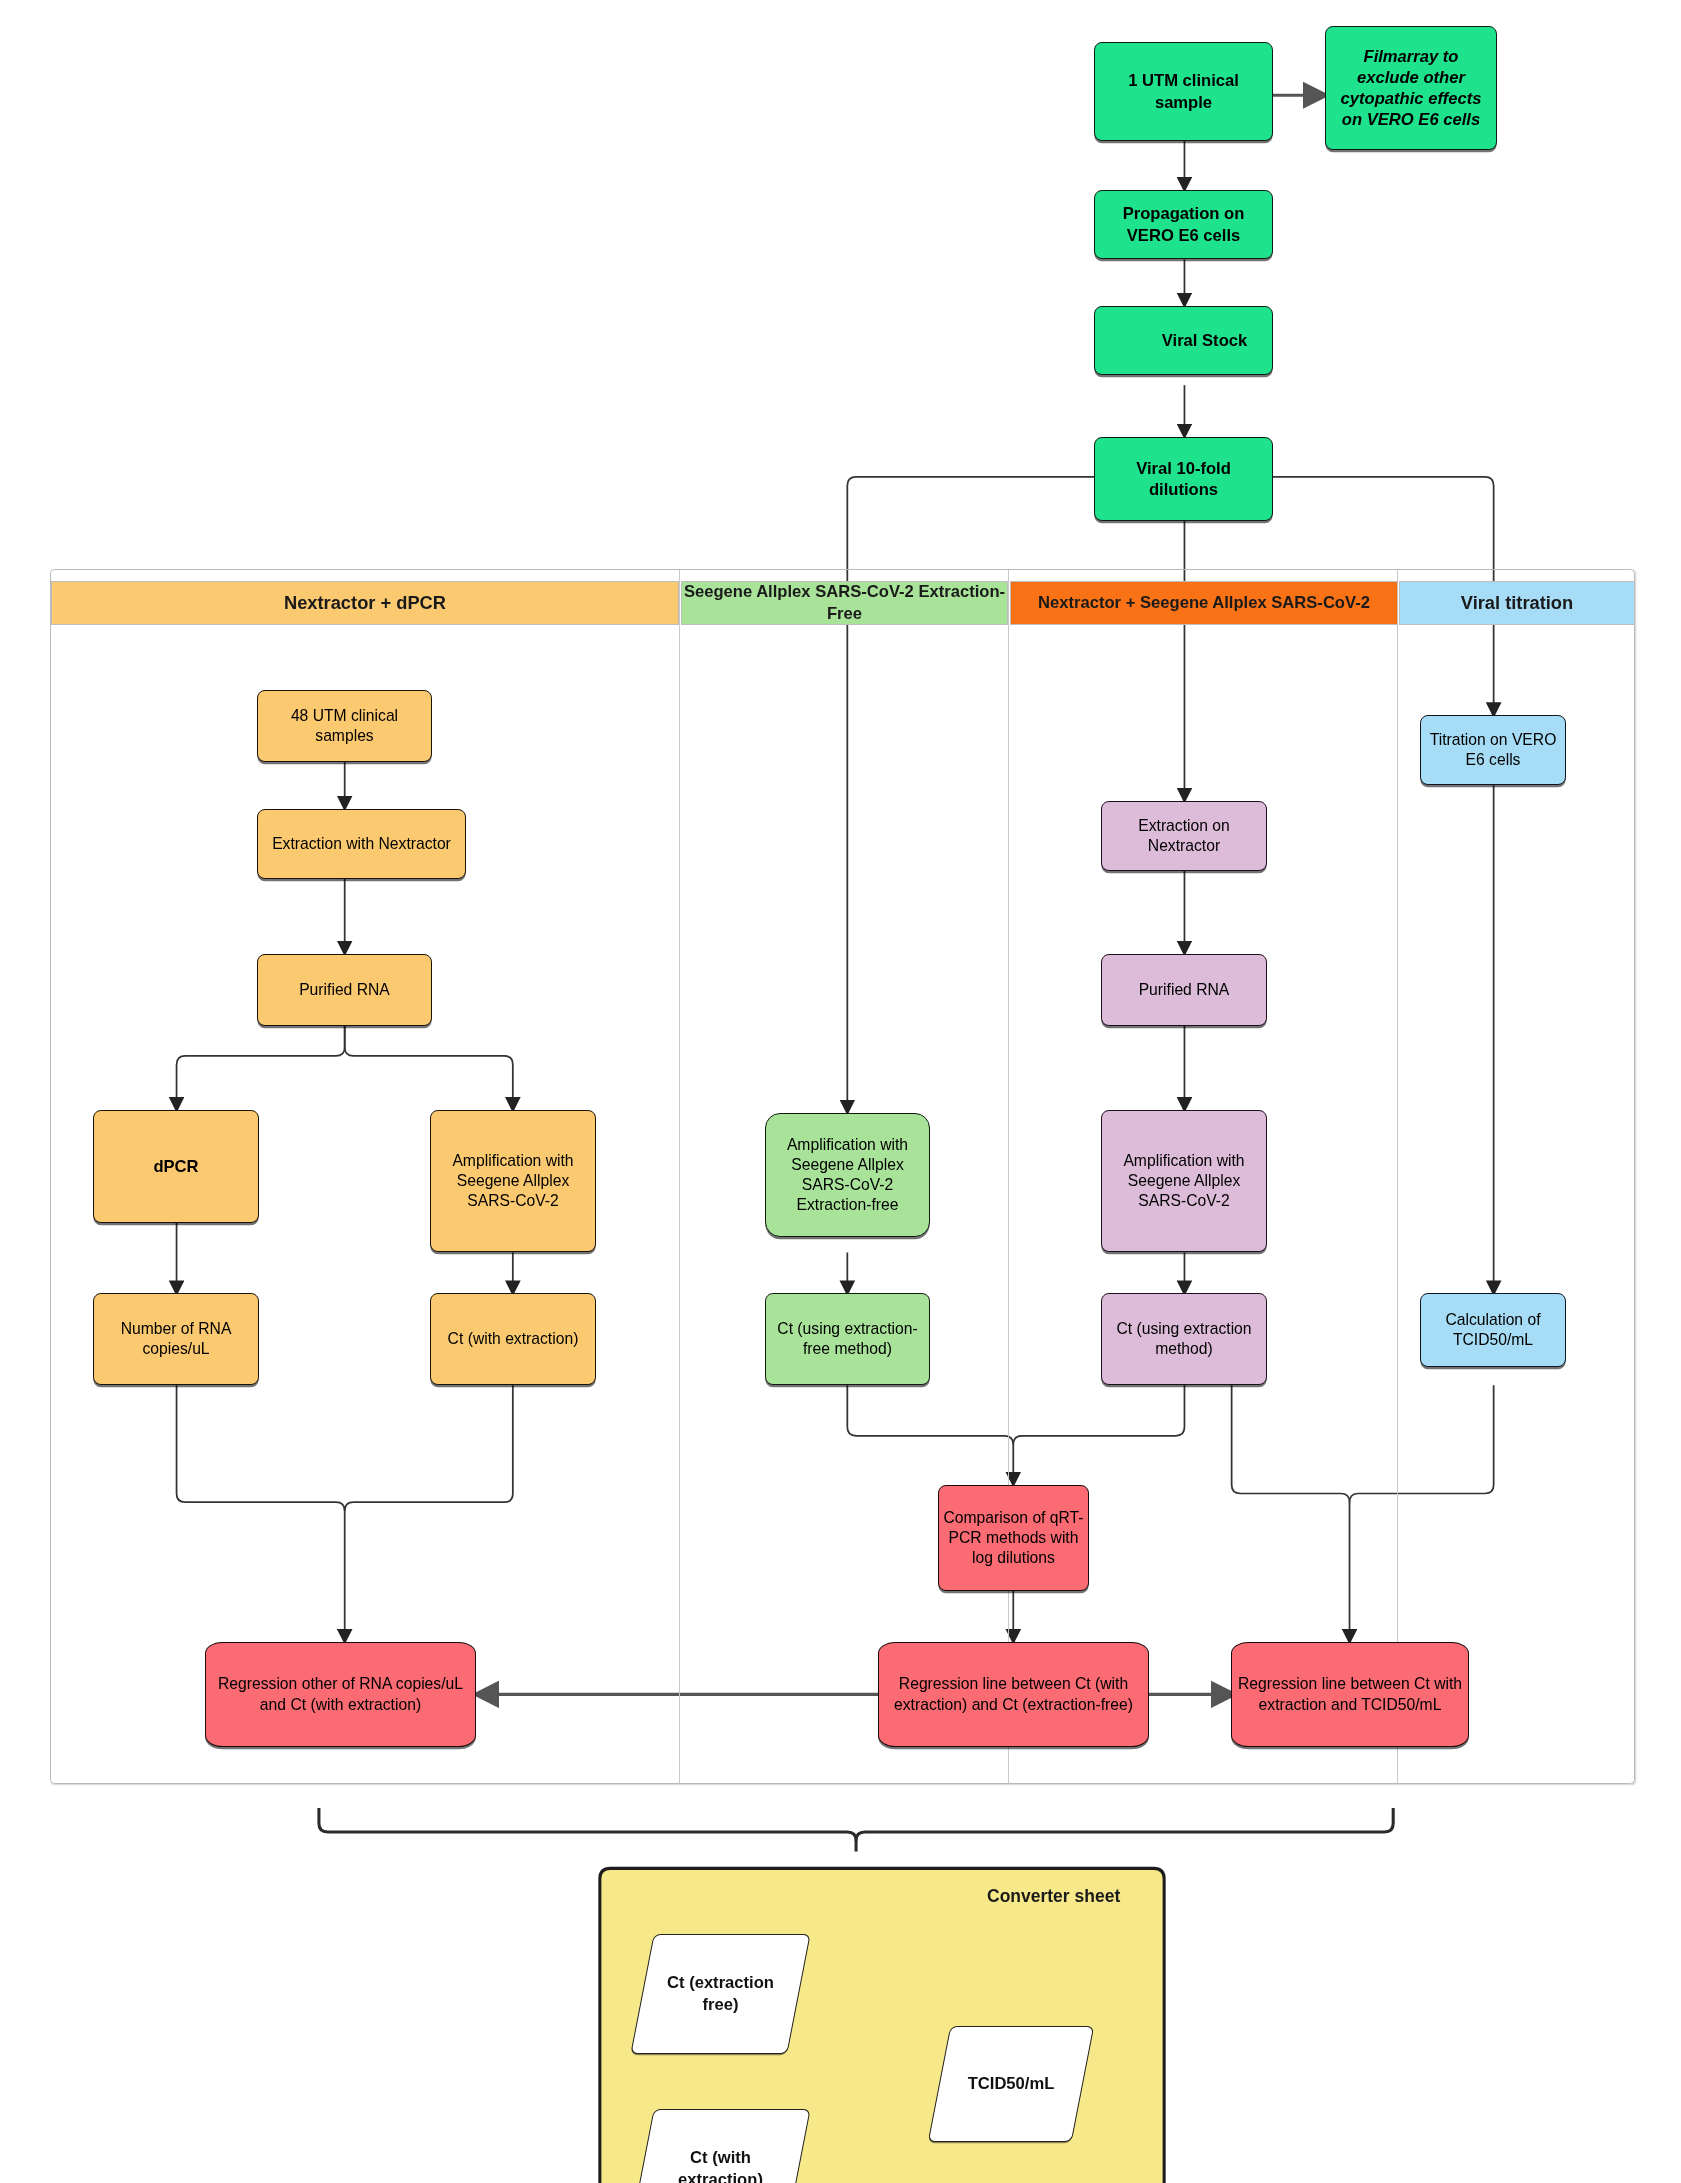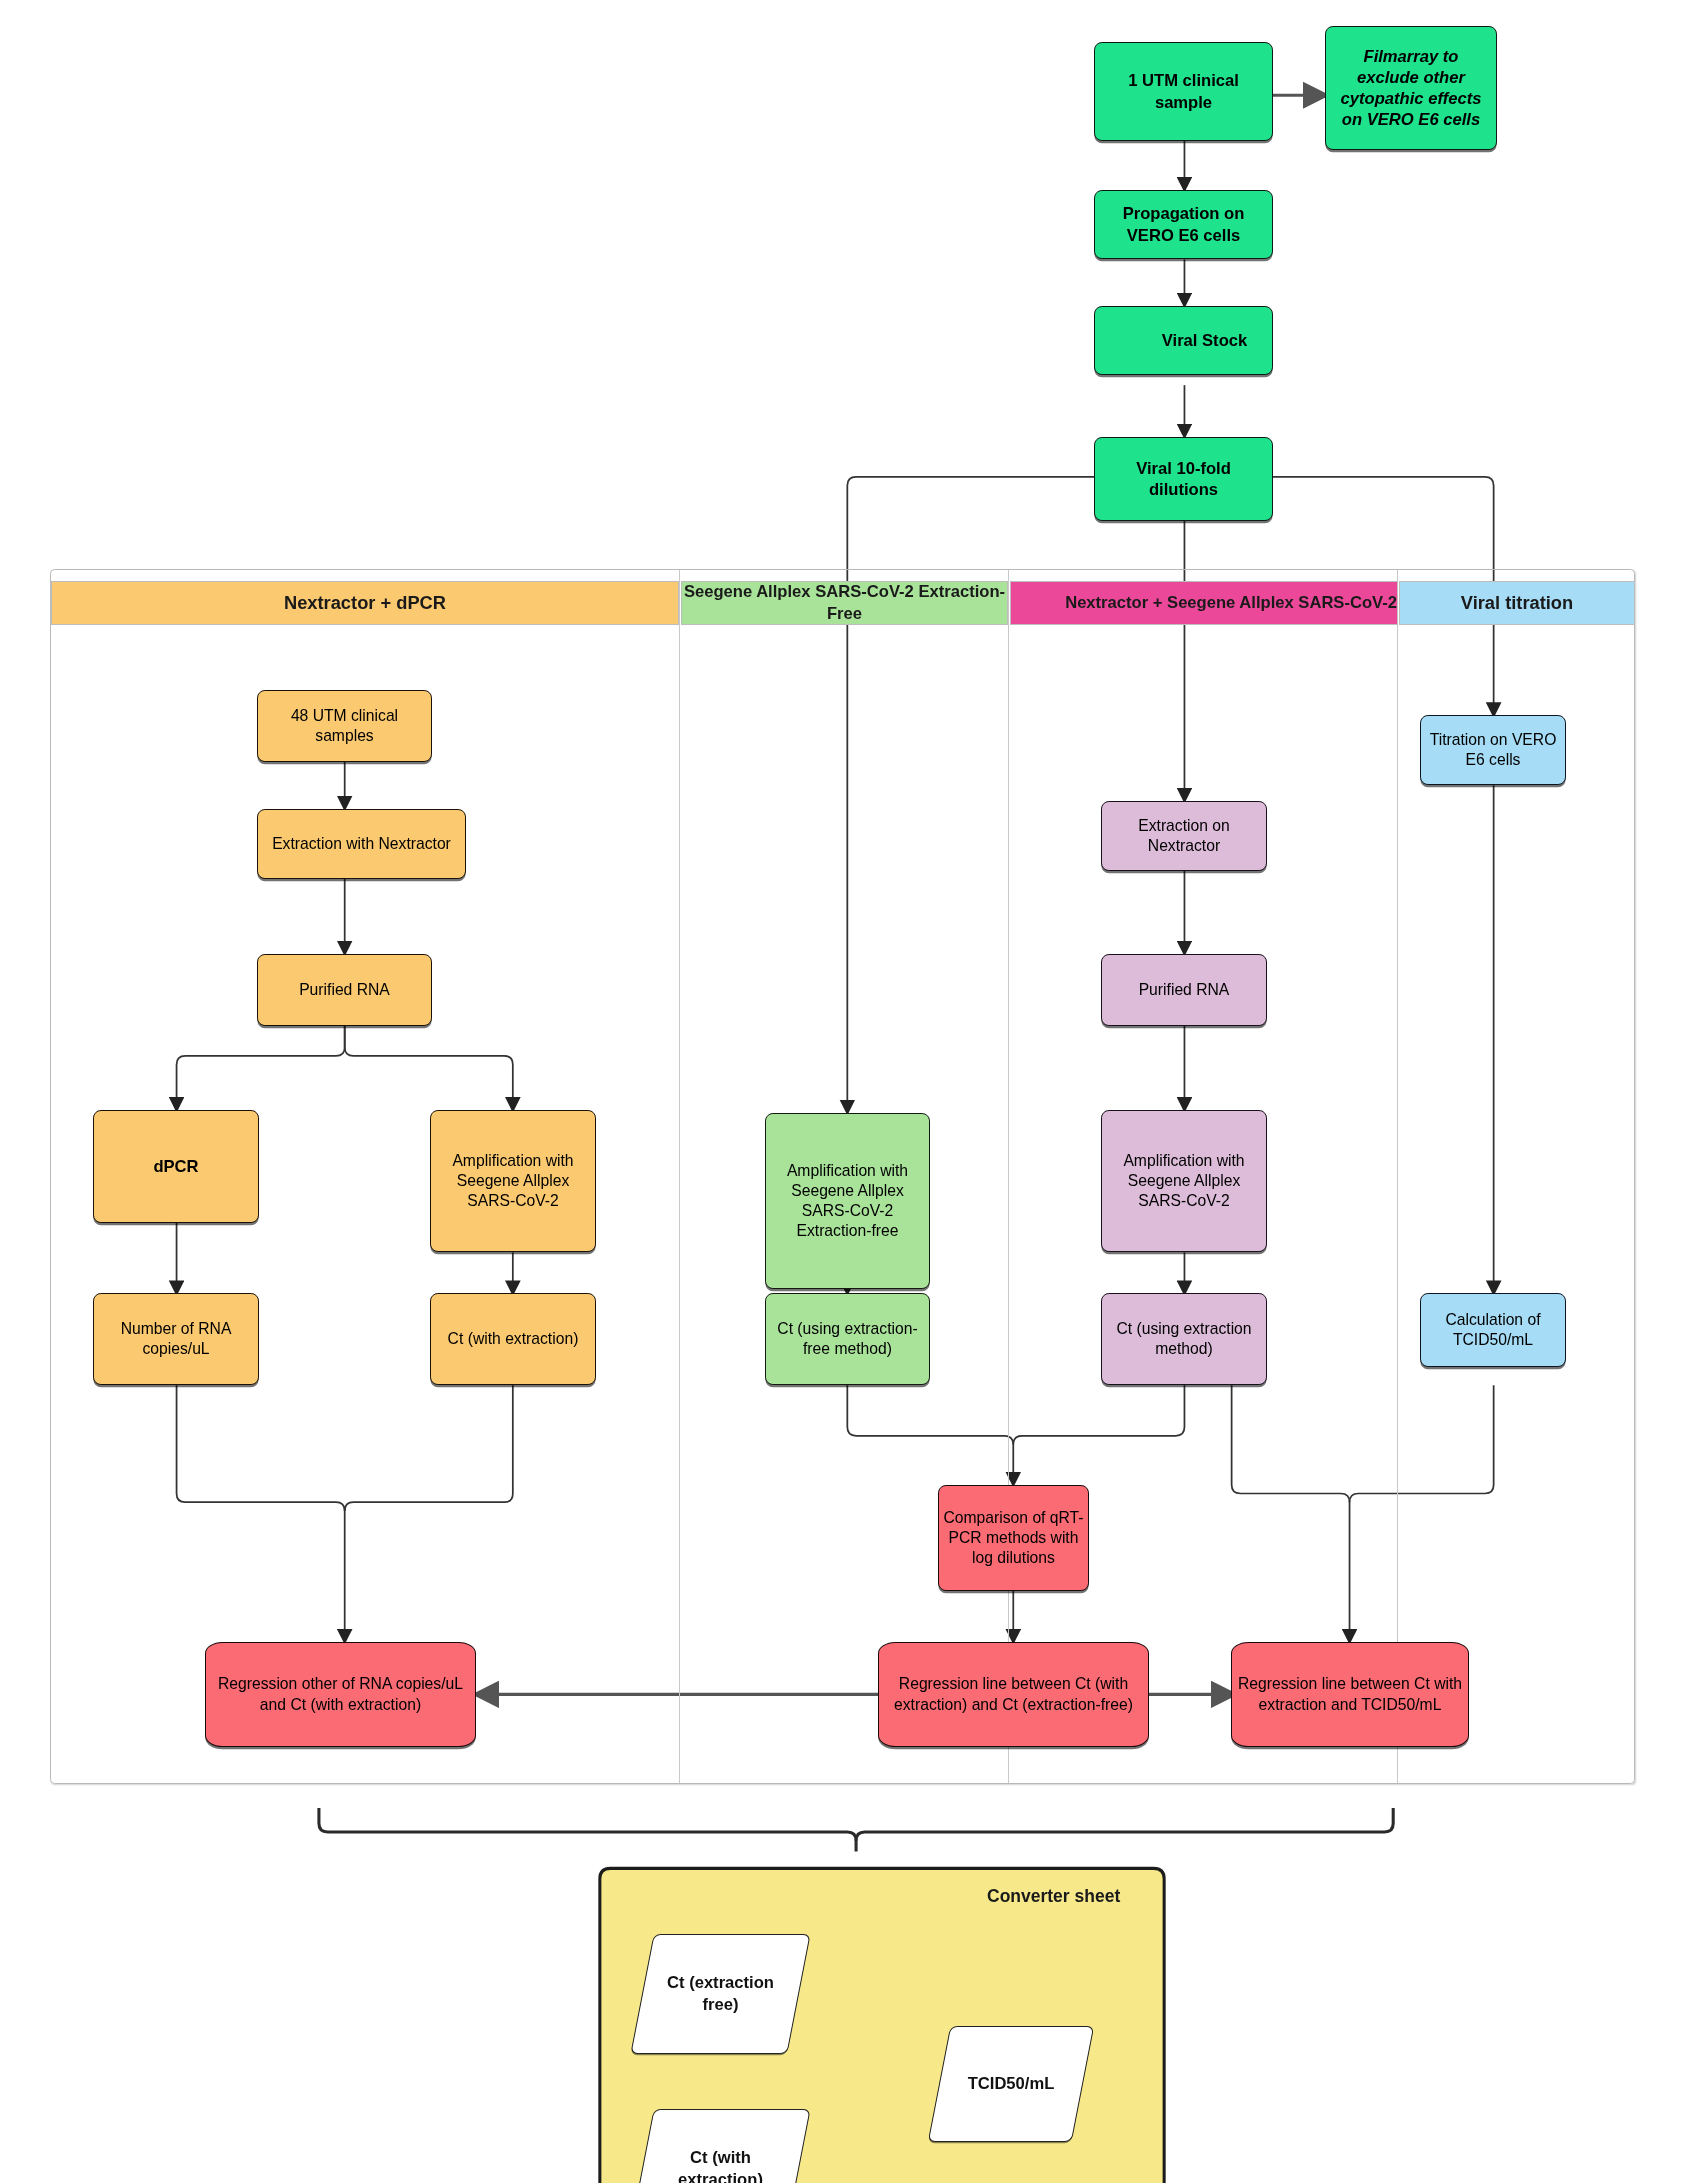--- a/index.html
+++ b/index.html
@@ -27,21 +27,21 @@
   .panel{position:absolute;box-sizing:border-box;border:1.3px solid #b9b9b9;
          border-radius:4.4px;background:transparent;
          box-shadow:0.9px 1.3px 1.7px -0.4px rgba(0,0,0,.18);}
   .vdiv{position:absolute;width:1.3px;background:#c9c9c9;}
 
   .swim{position:absolute;box-sizing:border-box;display:flex;align-items:center;
         justify-content:center;text-align:center;font-weight:bold;color:#1a1a1a;
         border:0.9px solid #bdbdbd;line-height:1.3;}
   .sw-orange{background:#fbc970;}
   .sw-green {background:#a9e39a;}
-  .sw-purple{background:#ec4899;justify-content:flex-end;}
+  .sw-purple{background:#f97316;}
   .sw-blue  {background:#a6dcf5;}
 
   .sheet{position:absolute;}
   .sheet-label{position:absolute;font-weight:bold;color:#1a1a1a;}
 
   .para{position:absolute;box-sizing:border-box;display:flex;align-items:center;
         justify-content:center;text-align:center;color:#111;line-height:1.3;}
   .para .skew{position:absolute;left:0;top:0;right:0;bottom:0;
         background:#ffffff;border:1.3px solid #232323;border-radius:7px;
         transform:skewX(-11deg);box-shadow:0 1.7px 0 -0.4px rgba(0,0,0,.45);}
@@ -178,21 +178,21 @@
   <div class="node orange f36" style="left:430px;top:1110px;width:166px;height:142px;">
     <span>Amplification with Seegene Allplex SARS-CoV-2</span>
   </div>
   <div class="node orange f36" style="left:93px;top:1293px;width:166px;height:92px;">
     <span>Number of RNA copies/uL</span>
   </div>
   <div class="node orange f36" style="left:430px;top:1293px;width:166px;height:92px;">
     <span>Ct (with extraction)</span>
   </div>
 
-  <div class="node greenl f36" style="left:765px;top:1113px;width:165px;height:176px;">
+  <div class="node greenl f36" style="left:765px;top:1113px;width:165px;height:124px;border-radius:15px;">
     <span>Amplification with Seegene Allplex SARS-CoV-2 Extraction-free</span>
   </div>
   <div class="node greenl f36" style="left:765px;top:1293px;width:165px;height:92px;">
     <span>Ct (using extraction-free method)</span>
   </div>
 
   <div class="node purple f36" style="left:1101px;top:801px;width:166px;height:70px;">
     <span>Extraction on Nextractor</span>
   </div>
   <div class="node purple f36" style="left:1101px;top:954px;width:166px;height:72px;">

